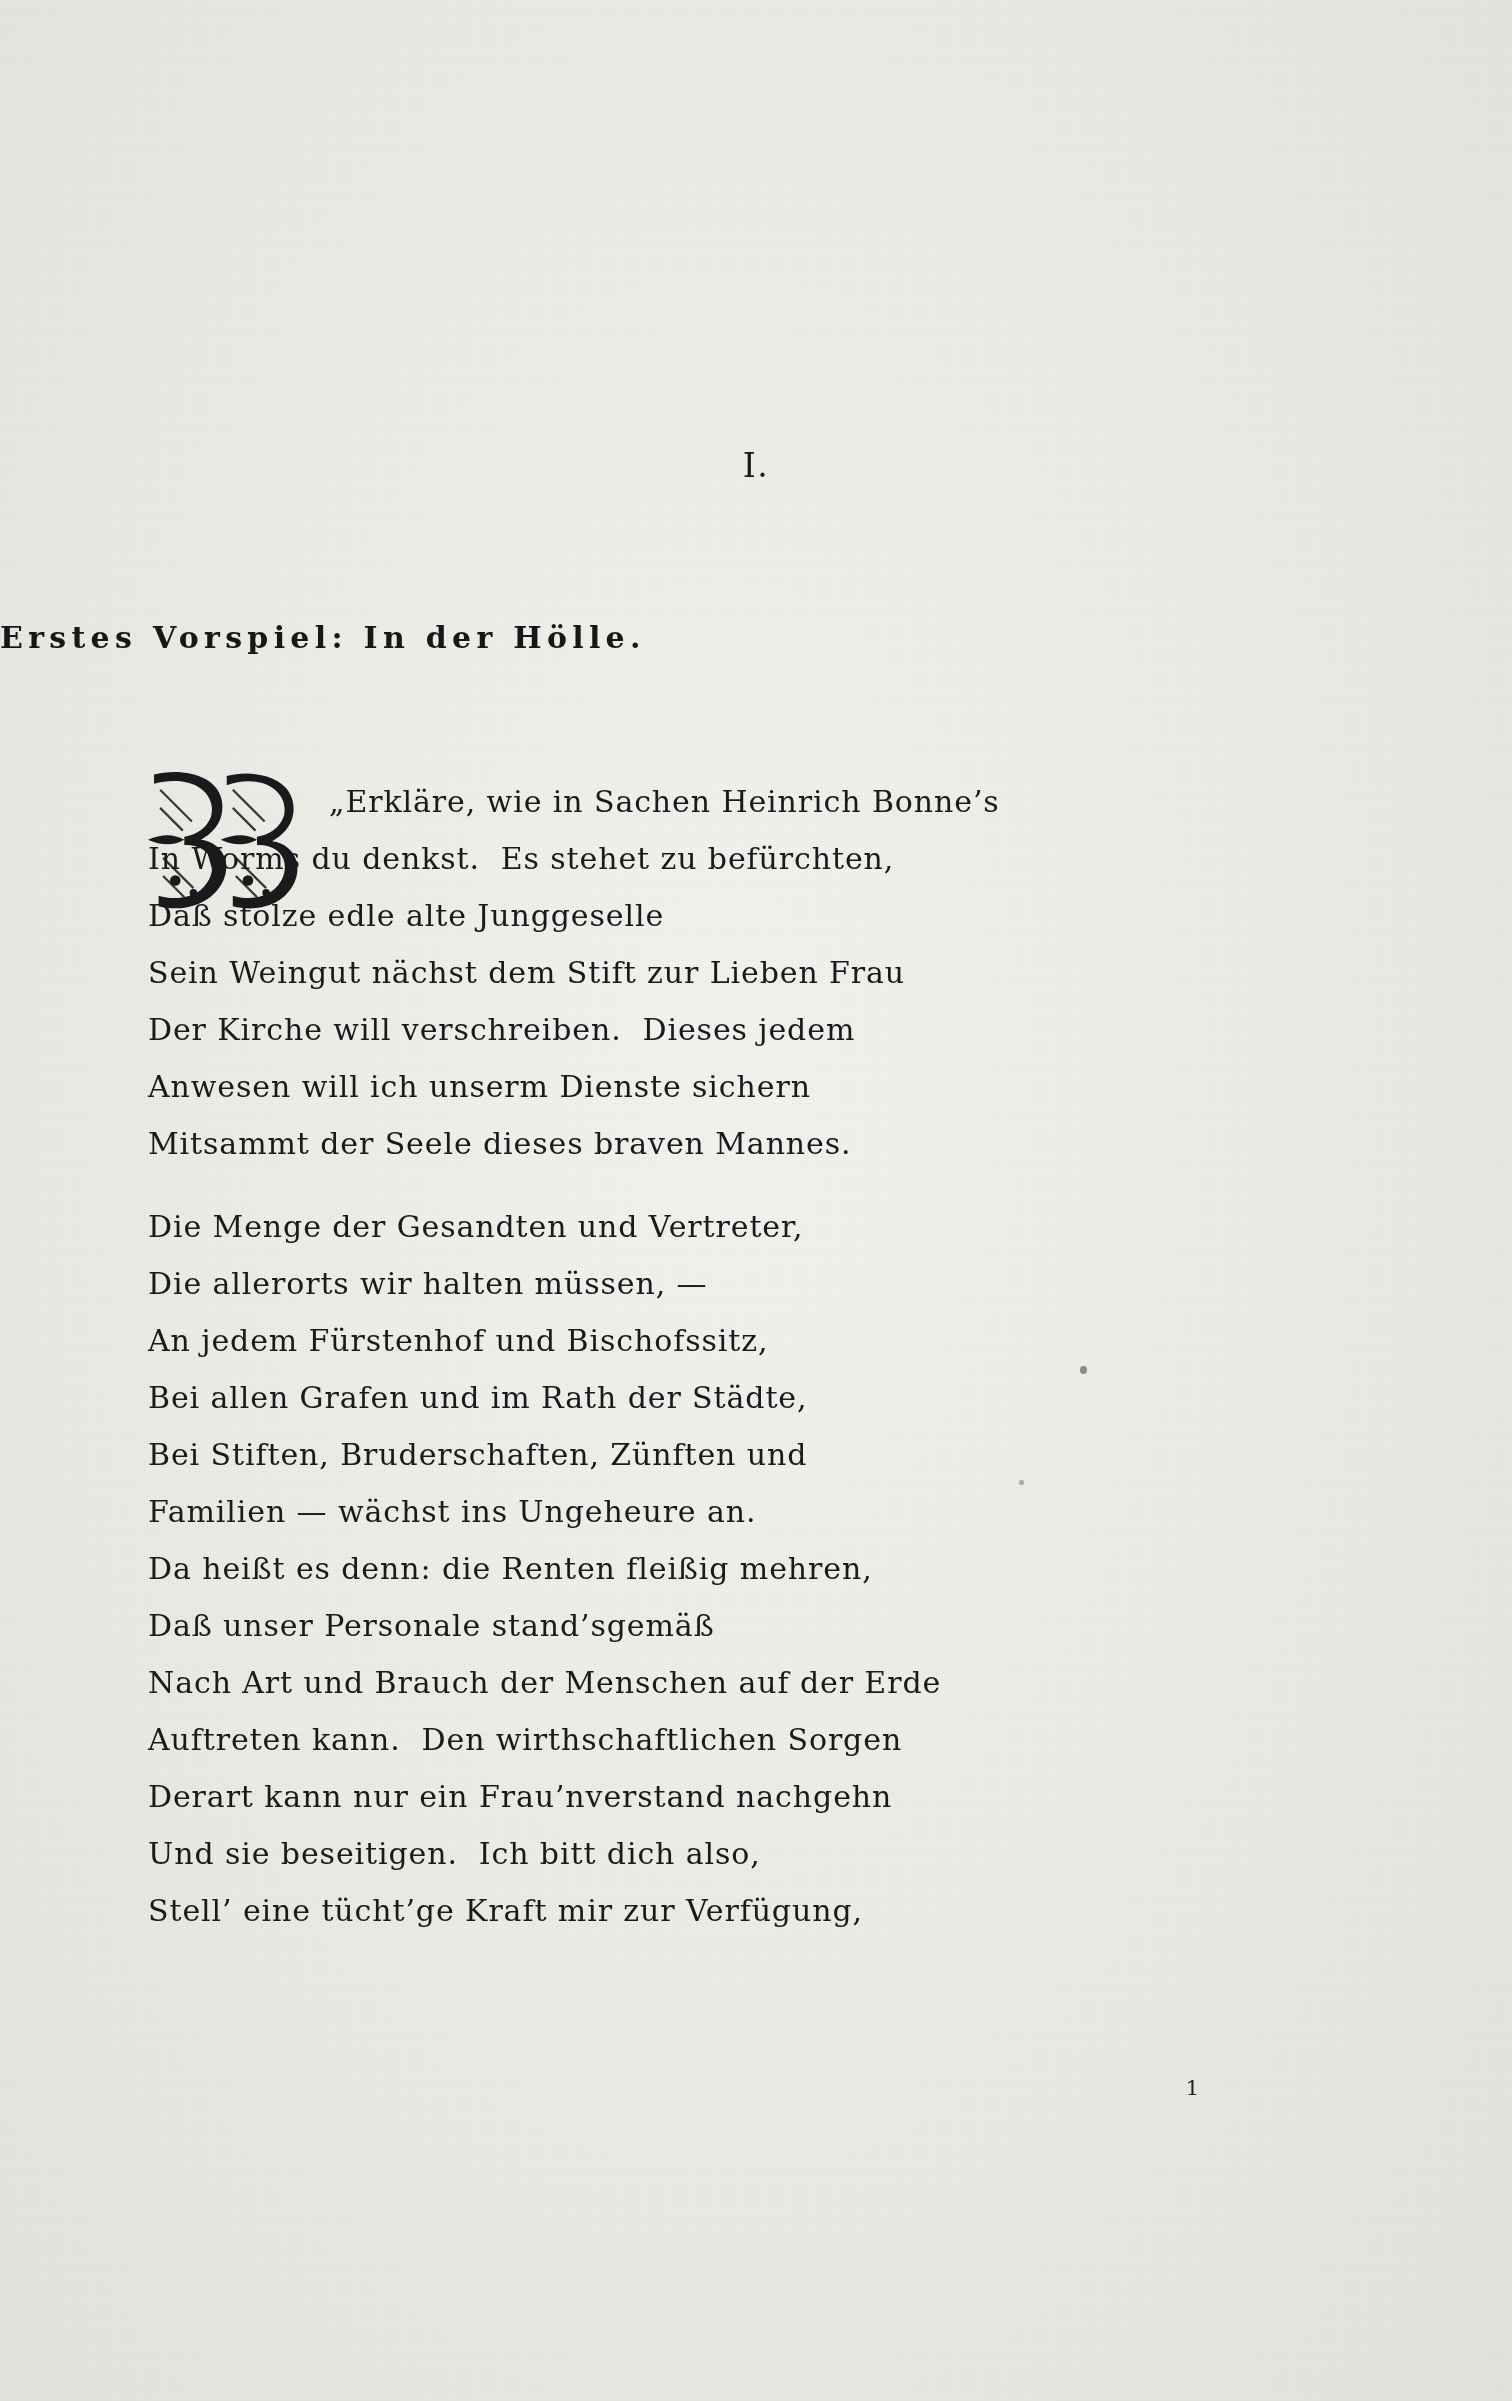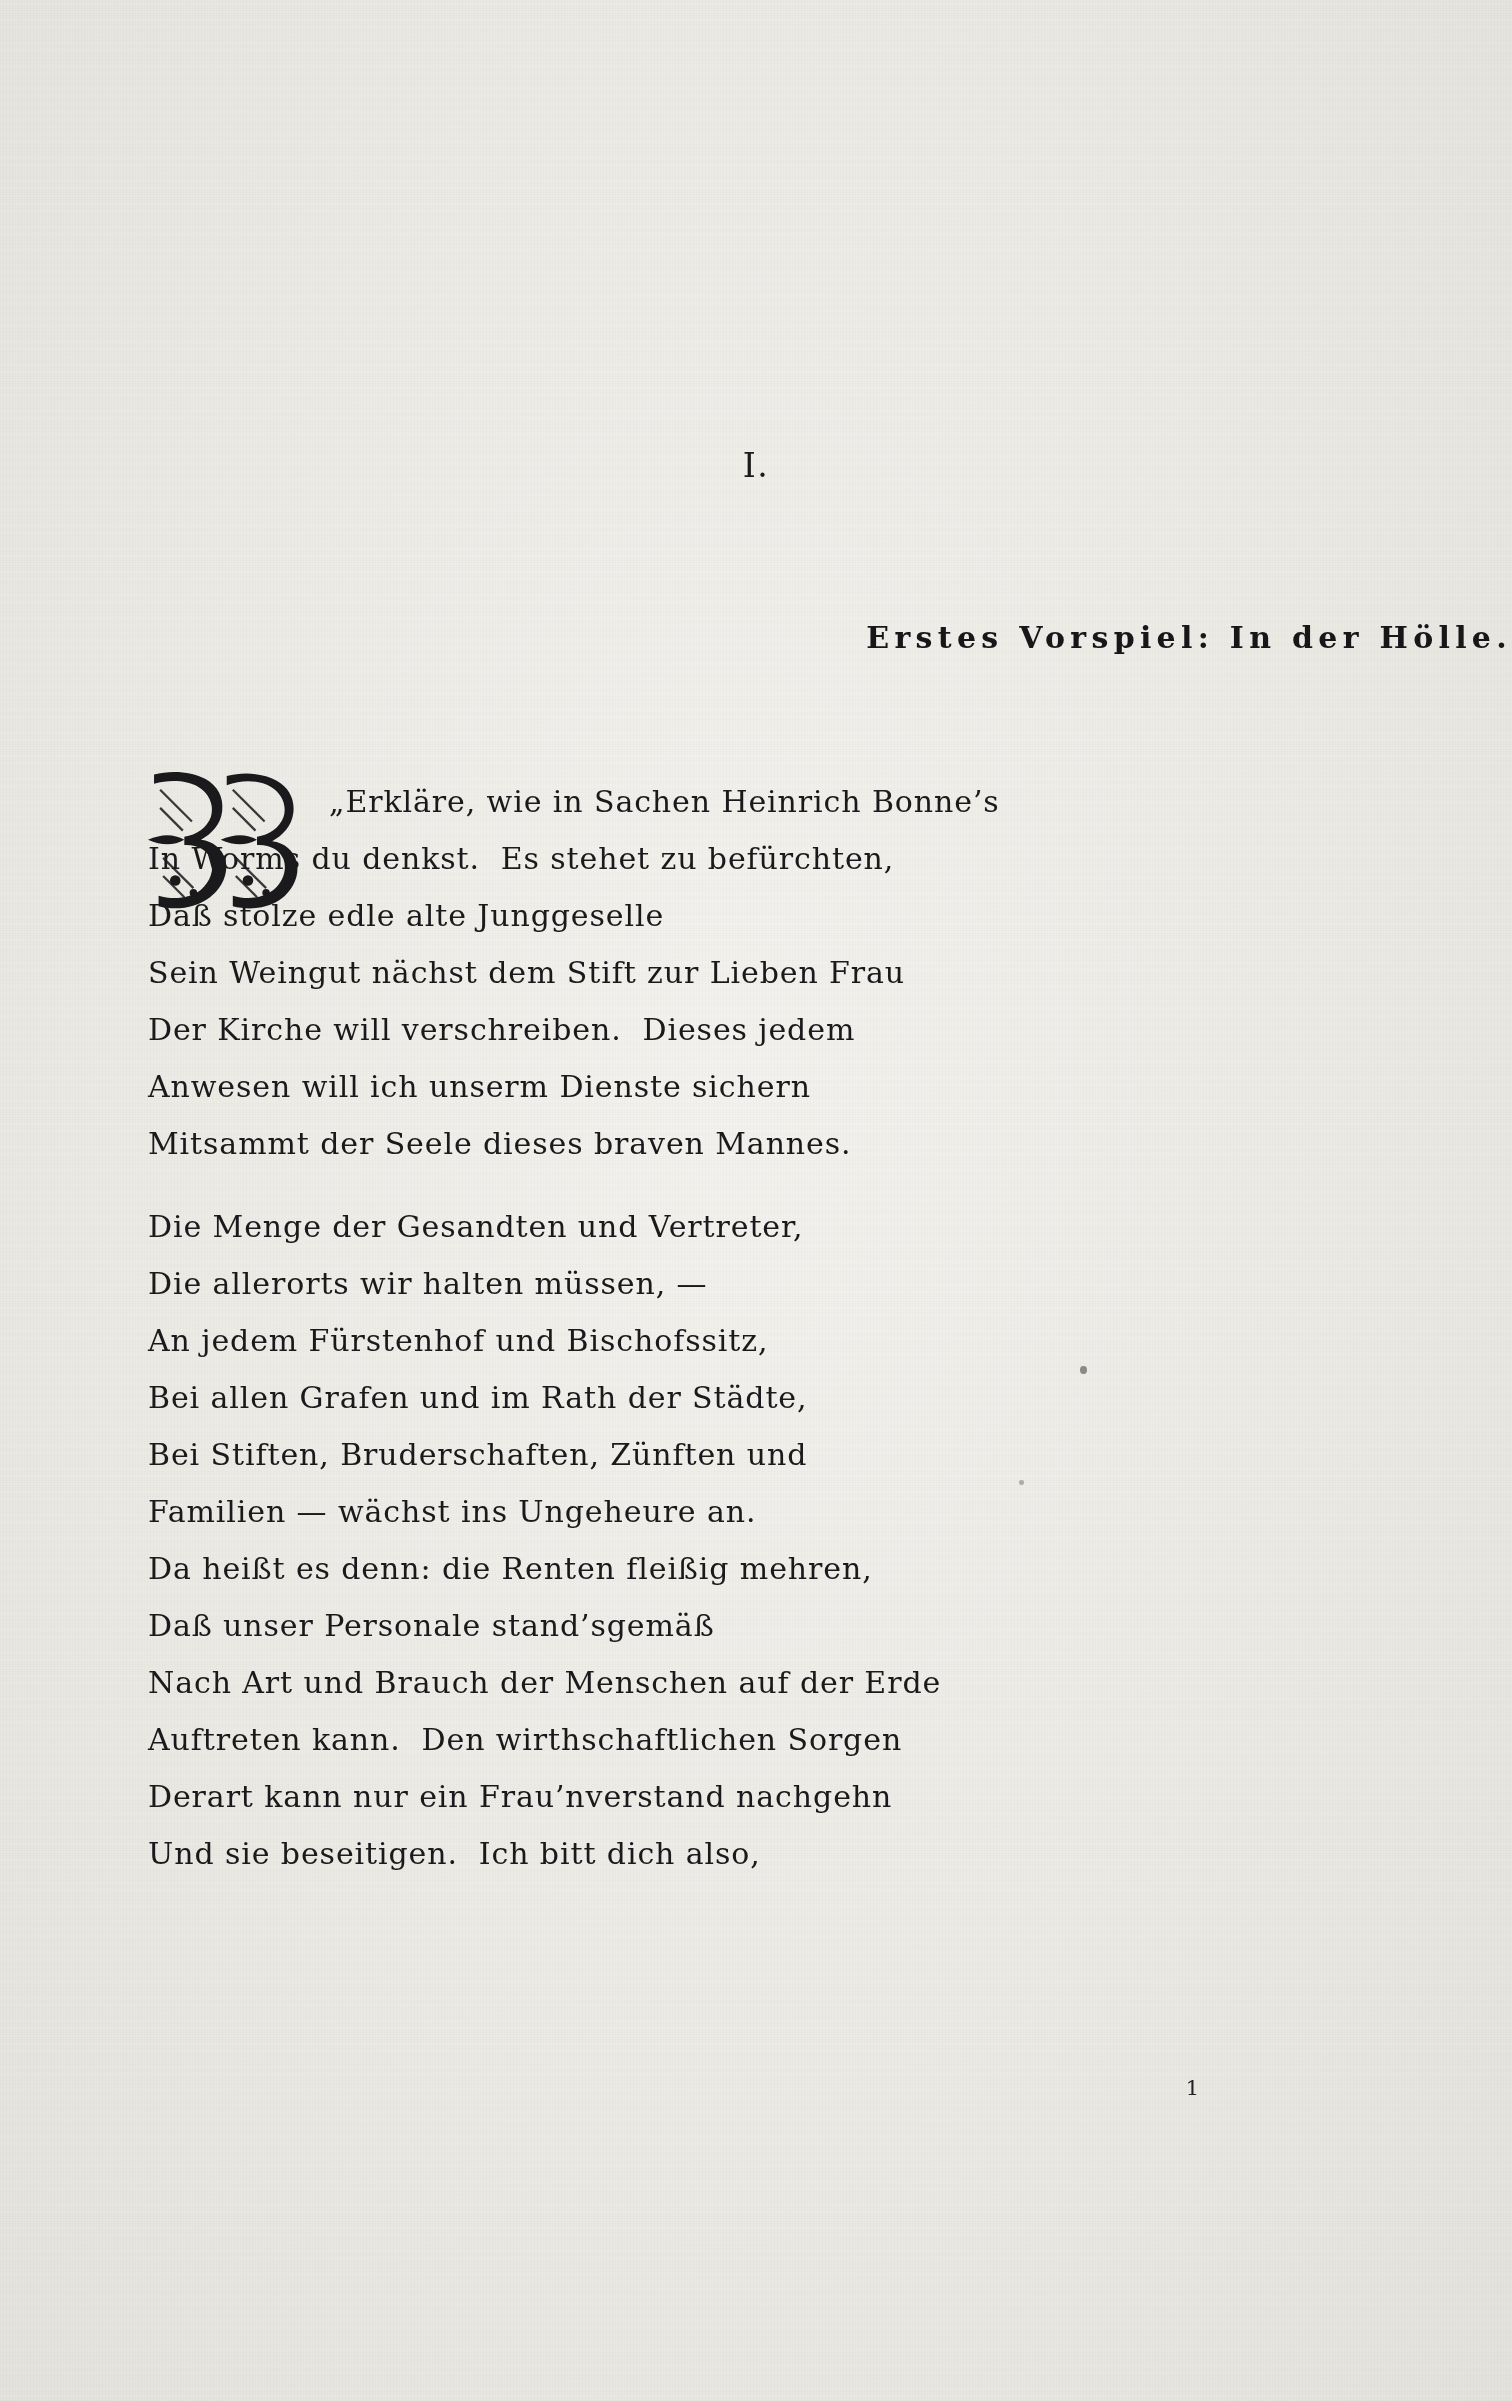--- a/index.html
+++ b/index.html
@@ -41,21 +41,21 @@
     font-size: 33px;
     letter-spacing: 1.5px;
     color: #1b1b1b;
   }
 
   .section-title {
     position: absolute;
     top: 620px;
     left: 0;
     width: 1512px;
-    text-align: right;
+    text-align: left;
     font-family: "DejaVu Serif", serif;
     font-size: 30px;
     letter-spacing: 5.3px;
     color: #17171a;
     font-weight: 600;
   }
 
   .poem {
     position: absolute;
     top: 773px;
@@ -169,20 +169,21 @@
       <div class="line">An jedem Fürstenhof und Bischofssitz,</div>
       <div class="line">Bei allen Grafen und im Rath der Städte,</div>
       <div class="line">Bei Stiften, Bruderschaften, Zünften und</div>
       <div class="line">Familien — wächst ins Ungeheure an.</div>
       <div class="line">Da heißt es denn: die Renten fleißig mehren,</div>
       <div class="line">Daß unser Personale stand’sgemäß</div>
       <div class="line">Nach Art und Brauch der Menschen auf der Erde</div>
       <div class="line">Auftreten kann.  Den wirthschaftlichen Sorgen</div>
       <div class="line">Derart kann nur ein Frau’nverstand nachgehn</div>
       <div class="line">Und sie beseitigen.  Ich bitt dich also,</div>
+      <div class="line">Stell’ eine tücht’ge Kraft mir zur Verfügung,</div>
     </div>
 
   </div>
 
   <div class="page-number">1</div>
 
   <div class="speck" style="left:1080px; top:1366px; width:6.8px; height:8.3px;"></div>
   <div class="speck" style="left:1019px; top:1480px; width:4.5px; height:4.5px; opacity:0.35;"></div>
 </div>
 

